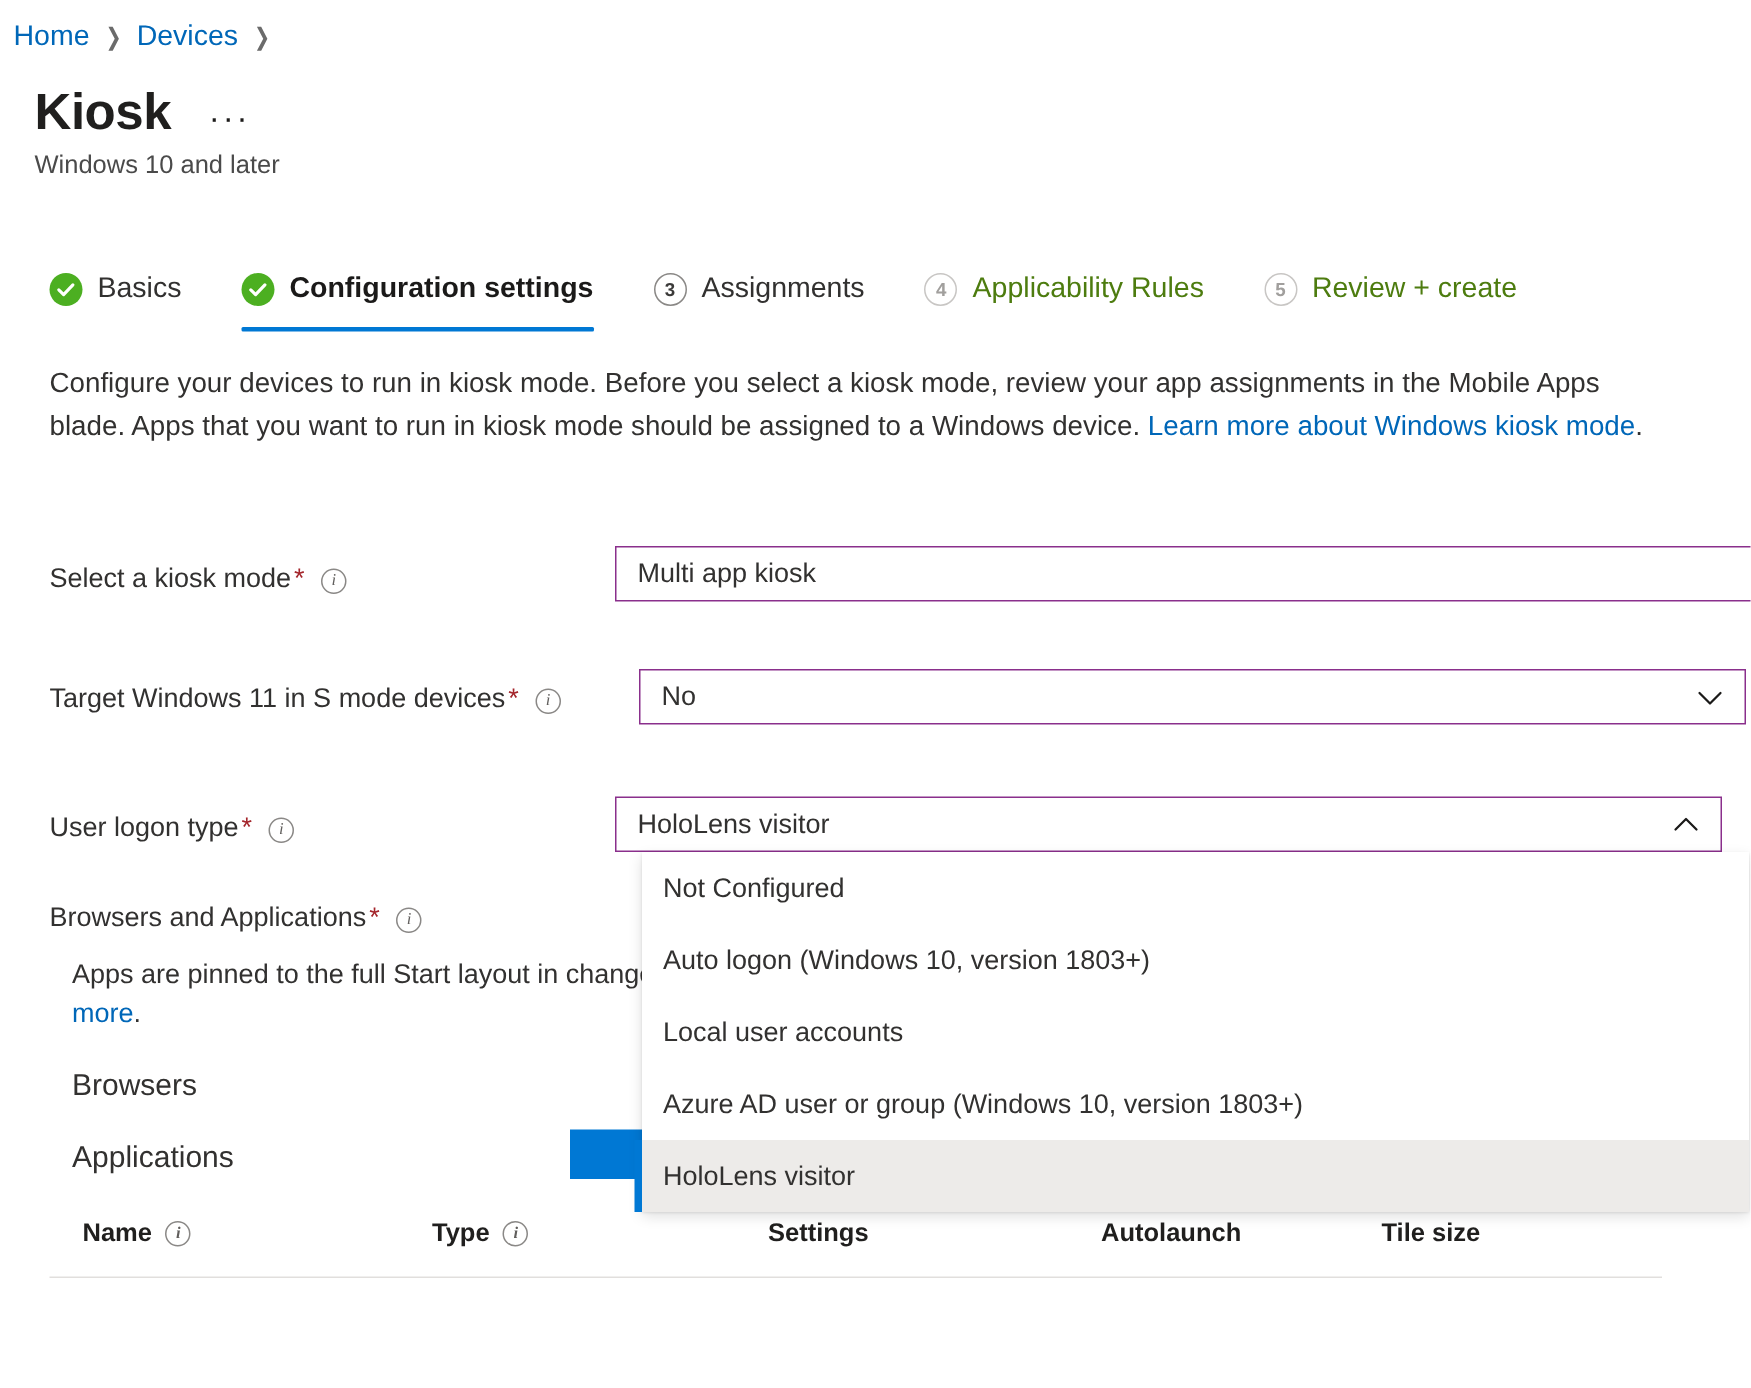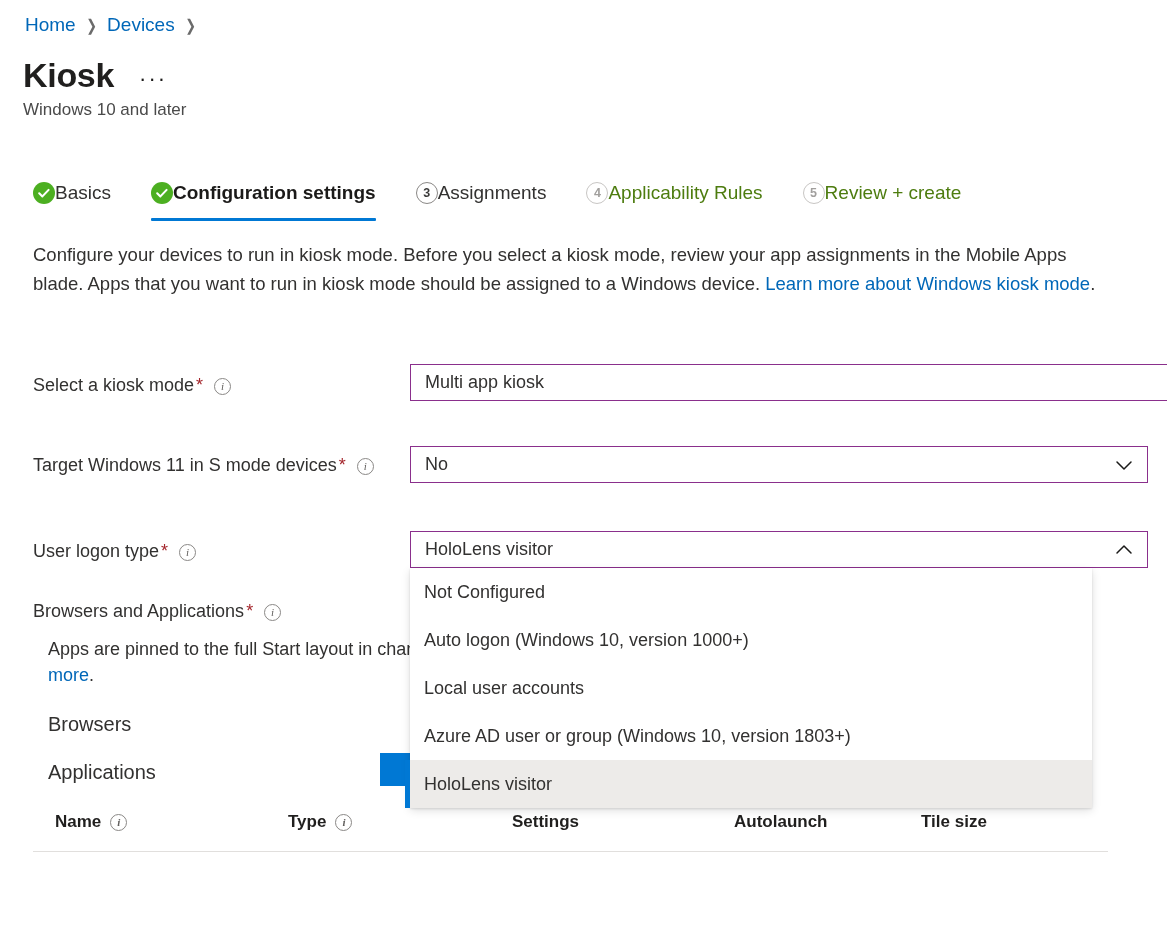--- a/index.html
+++ b/index.html
@@ -8,21 +8,21 @@
     width: 1167px; height: 925px;
     background: #ffffff;
     font-family: "Liberation Sans", sans-serif;
     color: #323130;
     overflow: hidden;
   }
   .page { position: relative; width: 1167px; height: 925px; background:#fff; }
 
   
   .breadcrumb {
-    position: absolute; left: 25px; top: 14px;
+    position: absolute; left: 9px; top: 14px;
     display: flex; align-items: center; gap: 9px;
     font-size: 19px;
   }
   .crumb-link { color: #0067b8; cursor: pointer; white-space: nowrap; }
   .crumb-sep {
     color: #6b6b6b; font-size: 16px; font-weight: 300;
     transform: scaleX(0.8);
   }
 
   
@@ -43,21 +43,21 @@
     position: absolute; left: 23px; top: 100px;
     font-size: 17px; color: #4a4a4a;
   }
 
   
   .tabs {
     position: absolute; left: 33px; top: 176px;
     display: flex; align-items: flex-start; height: 44px;
   }
   .tab {
-    display: flex; align-items: center; 
+    display: flex; align-items: center; gap: 10px;
     height: 34px; cursor: pointer; position: relative;
     padding-right: 8px;
   }
   .tab + .tab { margin-left: 32px; }
   .tab-label { font-size: 19px; color: #323130; white-space: nowrap; }
   .tab.active .tab-label { font-weight: 700; color: #1b1a19; }
   .tab.disabled { cursor: default; }
   .tab.disabled .tab-label { color: #4d7c0f; }
   .tab-underline {
     position: absolute; left: 0; right: 8px; bottom: -11px;
@@ -131,21 +131,21 @@
   }
   .th {
     position: absolute; top: 0;
     font-size: 17px; font-weight: 700; color: #201f1e;
     display: flex; align-items: center; gap: 0;
     white-space: nowrap;
   }
 
   
   .dd-panel {
-    position: absolute; left: 410px; top: 568px; width: 682px;
+    position: absolute; left: 428px; top: 568px; width: 738px;
     background: #701a75;
     box-shadow: 0 3.2px 9px rgba(0,0,0,.13), 0 0.6px 2px rgba(0,0,0,.11);
     z-index: 50;
   }
   .dd-item {
     height: 48px; display: flex; align-items: center;
     padding-left: 14px; font-size: 18px; color: #323130;
     cursor: pointer; position: relative; background: #fff;
   }
   .dd-item.selected { background: #edebe9; }
@@ -219,21 +219,21 @@
   <div class="dropdown" style="left:410px; top:364px; width:871px;">
     <span class="dropdown-value">Multi app kiosk</span>
     <svg class="chev" viewBox="0 0 22 22">
         <path d="M4 8 L11 15 L18 8" stroke="#1b1a19" stroke-width="1.5" fill="none" stroke-linecap="round" stroke-linejoin="round"></path>
       </svg>
   </div>
 
   <div class="field-label" style="left:33px; top:452px; width:360px;">
     <span>Target Windows 11 in S mode devices</span><span class="req">*</span><span class="info-icon">i</span>
   </div>
-  <div class="dropdown" style="left:410px; top:446px; width:738px;">
+  <div class="dropdown" style="left:426px; top:446px; width:738px;">
     <span class="dropdown-value">No</span>
     <svg class="chev" viewBox="0 0 22 22">
         <path d="M4 8 L11 15 L18 8" stroke="#1b1a19" stroke-width="1.5" fill="none" stroke-linecap="round" stroke-linejoin="round"></path>
       </svg>
   </div>
 
   <div class="field-label" style="left:33px; top:538px;">
     <span>User logon type</span><span class="req">*</span><span class="info-icon">i</span>
   </div>
   <div class="dropdown" style="left:410px; top:531px; width:738px;">
@@ -273,21 +273,21 @@
     <div class="th" style="left:888px;">
       <span>Tile size</span>
     </div>
   </div>
 
   <div class="dd-panel">
     <div class="dd-item">
       <span>Not Configured</span>
     </div>
     <div class="dd-item">
-      <span>Auto logon (Windows 10, version 1000+)</span>
+      <span>Auto logon (Windows 10, version 1803+)</span>
     </div>
     <div class="dd-item">
       <span>Local user accounts</span>
     </div>
     <div class="dd-item">
       <span>Azure AD user or group (Windows 10, version 1803+)</span>
     </div>
     <div class="dd-item selected">
       <span>HoloLens visitor</span>
     </div>

